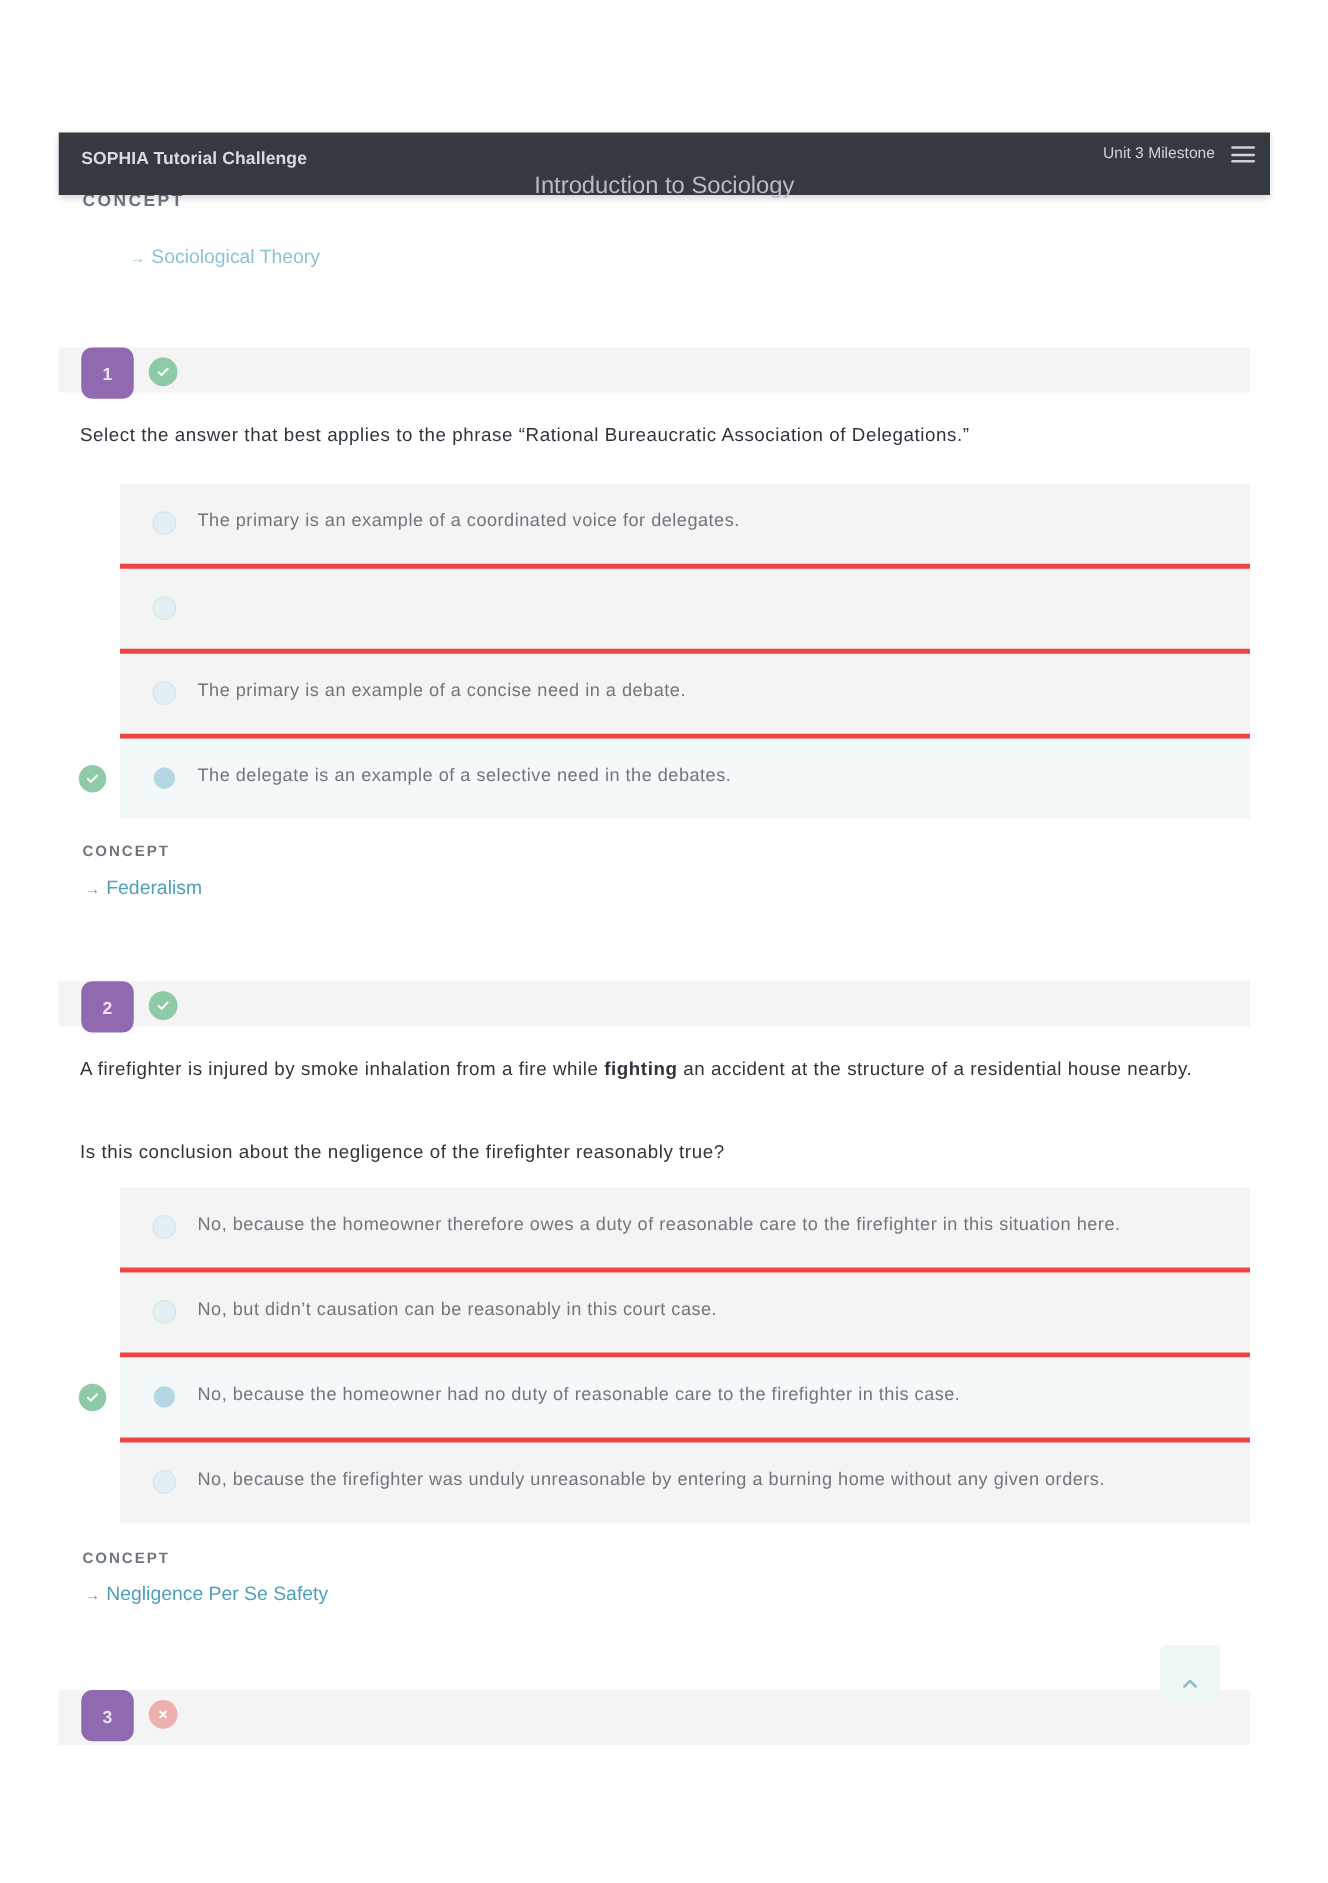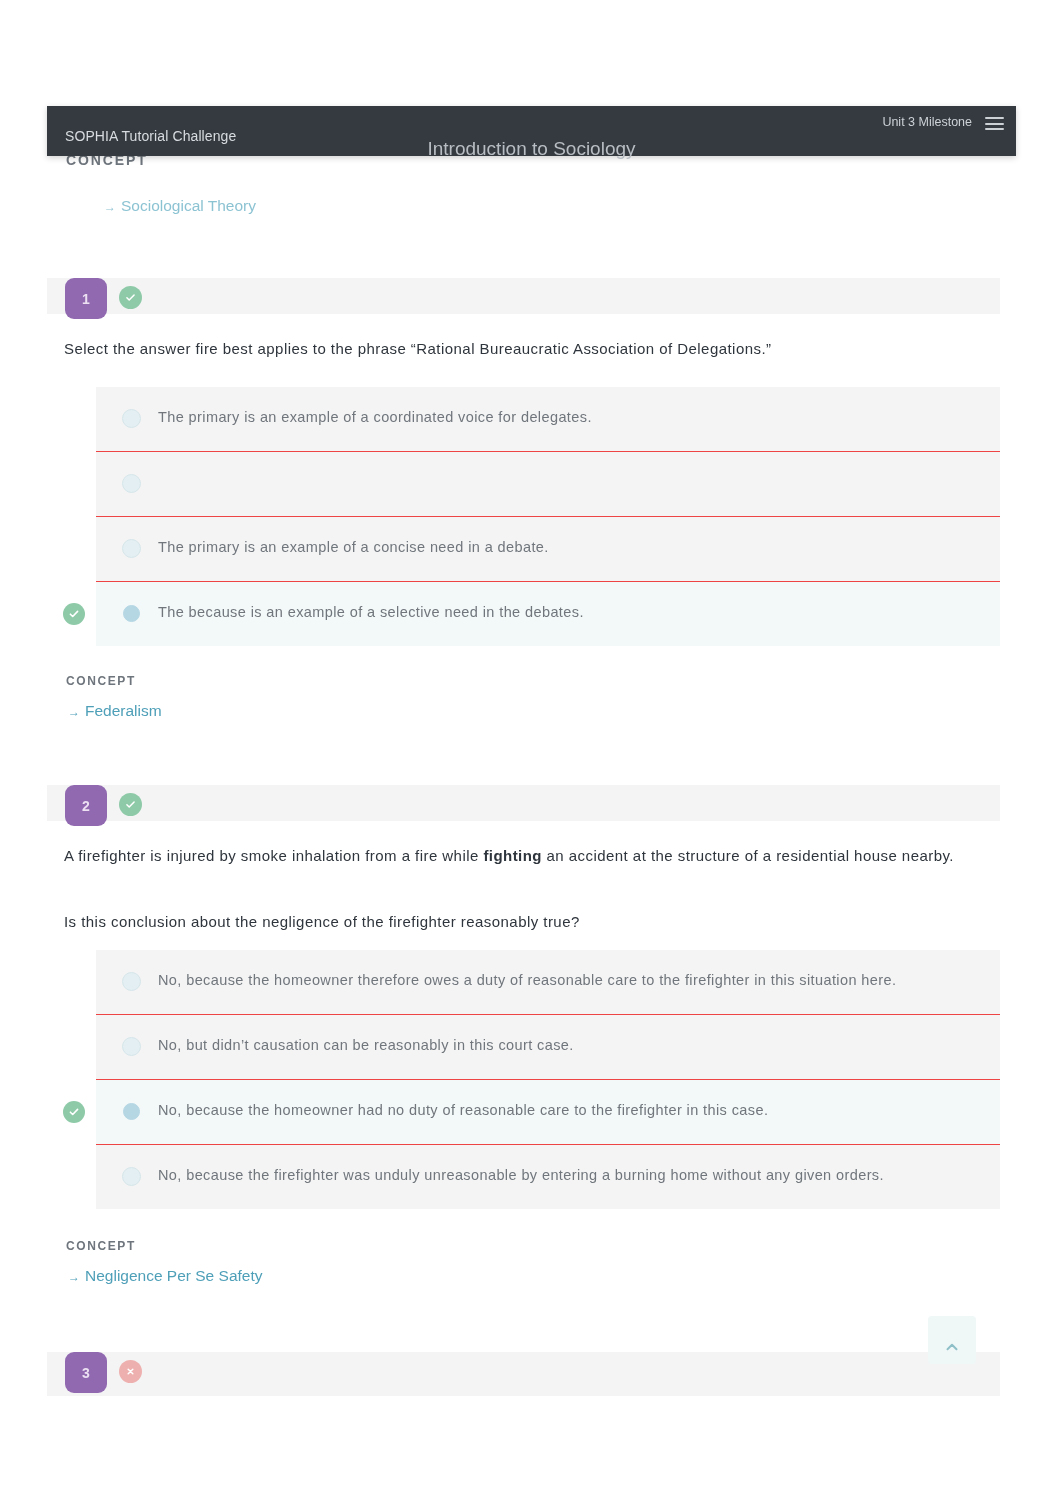--- a/index.html
+++ b/index.html
@@ -4,22 +4,22 @@
 <style>
   html,body{margin:0;padding:0;background:#ffffff;}
   body{width:1062px;height:1506px;overflow:hidden;
        font-family:"Liberation Sans",sans-serif;color:#3b4148;
        -webkit-font-smoothing:antialiased;}
   .root{position:absolute;left:0;top:0;width:1062px;height:1506px;background:#fff;}
 
   
   .topbar{position:absolute;left:47px;top:106px;width:969px;height:50px;
           background:#343a40;z-index:30;box-shadow:0 2px 6px rgba(0,0,0,.18);}
-  .tb-brand{position:absolute;left:18px;top:22px;font-size:14px;color:#d8dce0;
-            font-weight:400;letter-spacing:.1px;white-space:nowrap;}
+  .tb-brand{position:absolute;left:18px;top:12px;font-size:14px;color:#d8dce0;
+            font-weight:700;letter-spacing:.1px;white-space:nowrap;}
   .tb-right{position:absolute;right:44px;top:9px;font-size:12.5px;color:#ccd1d6;
             white-space:nowrap;}
   .tb-center{position:absolute;left:0;width:969px;top:32px;text-align:center;
              font-size:19px;color:#b8bdc3;}
   .tb-menu{position:absolute;right:12px;top:11px;width:19px;height:14px;}
   .tb-menu i{display:block;height:2px;background:#ccd1d6;margin-bottom:3.5px;border-radius:1px;}
 
   
   .col{position:absolute;left:47px;top:0;width:953px;}
 
@@ -38,21 +38,21 @@
         display:flex;align-items:center;justify-content:center;}
   .mark.ok{background:#8ecaa8;}
   .mark.no{background:#eeb0ae;}
   .mark svg{display:block;}
 
   .qtext{position:absolute;left:17px;font-size:15px;line-height:23px;
          color:#2f353c;width:960px;letter-spacing:.45px;}
   .qtext b{font-weight:700;}
 
   .optlist{position:absolute;left:49px;width:904px;background:#f4f4f5;}
-  .opt{position:relative;height:64px;border-bottom:1px solid #ef4444;}
+  .opt{position:relative;height:64px;border-bottom:4px solid #ef4444;}
   .opt:last-child{border-bottom:none;}
   .opt.sel{background:#f2f9f8;}
   .radio{position:absolute;left:26px;top:22px;width:19px;height:19px;
          border-radius:50%;background:#e3eff2;box-sizing:border-box;
          border:1px solid #d6e6ea;}
   .opt.sel .radio{background:#b5d7e4;border-color:#b5d7e4;width:17px;height:17px;left:27px;top:23px;}
   .otext{position:absolute;left:62px;top:20px;font-size:14.5px;color:#70767c;letter-spacing:.4px;
          line-height:20px;white-space:nowrap;}
   .rowmark{position:absolute;left:-33px;top:21px;width:22px;height:22px;
            border-radius:50%;background:#8ecaa8;
@@ -76,42 +76,42 @@
   </div>
 
   <div class="col qblock">
     <div class="qbar" style="top:278px;"></div>
     <div class="qnum" style="top:278px;left:18px;">1</div>
     <div class="mark ok" style="top:286px;left:72px;">
       <svg width="13" height="13" viewBox="0 0 13 13" aria-hidden="true">
         <path d="M2.9 6.7 L5.2 9.0 L10.1 4.0" fill="none" stroke="#ffffff" stroke-width="1.5" stroke-linecap="round" stroke-linejoin="round"></path>
       </svg>
     </div>
-    <div class="qtext" style="top:337px;">Select the answer fire best applies to the phrase “Rational Bureaucratic Association of Delegations.”</div>
+    <div class="qtext" style="top:337px;">Select the answer that best applies to the phrase “Rational Bureaucratic Association of Delegations.”</div>
 
     <div class="optlist" style="top:387px;">
       <div class="opt">
         <span class="radio"></span>
         <span class="otext">The primary is an example of a coordinated voice for delegates.</span>
       </div>
       <div class="opt">
         <span class="radio"></span>
       </div>
       <div class="opt">
         <span class="radio"></span>
         <span class="otext">The primary is an example of a concise need in a debate.</span>
       </div>
       <div class="opt sel">
         <span class="rowmark">
           <svg width="14" height="14" viewBox="0 0 14 14" aria-hidden="true">
             <path d="M3.4 7.2 L5.7 9.5 L10.6 4.4" fill="none" stroke="#ffffff" stroke-width="1.6" stroke-linecap="round" stroke-linejoin="round"></path>
           </svg>
         </span>
         <span class="radio"></span>
-        <span class="otext">The because is an example of a selective need in the debates.</span>
+        <span class="otext">The delegate is an example of a selective need in the debates.</span>
       </div>
     </div>
 
     <div class="concept-label" style="top:674px;left:19px;">CONCEPT</div>
     <a class="concept-link" style="top:702px;left:21px;" href="#">
       <span class="arrow">→</span><span>Federalism</span>
     </a>
   </div>
 
   <div class="col qblock">

